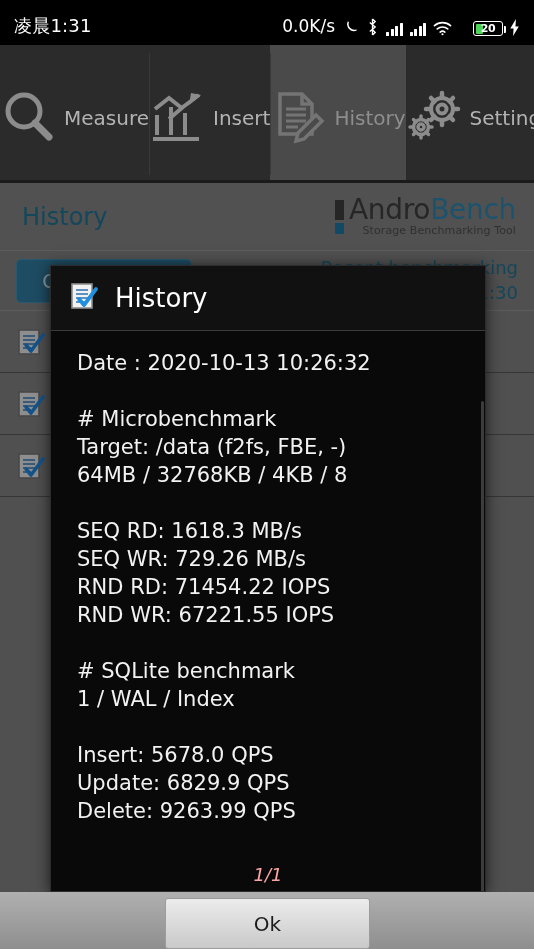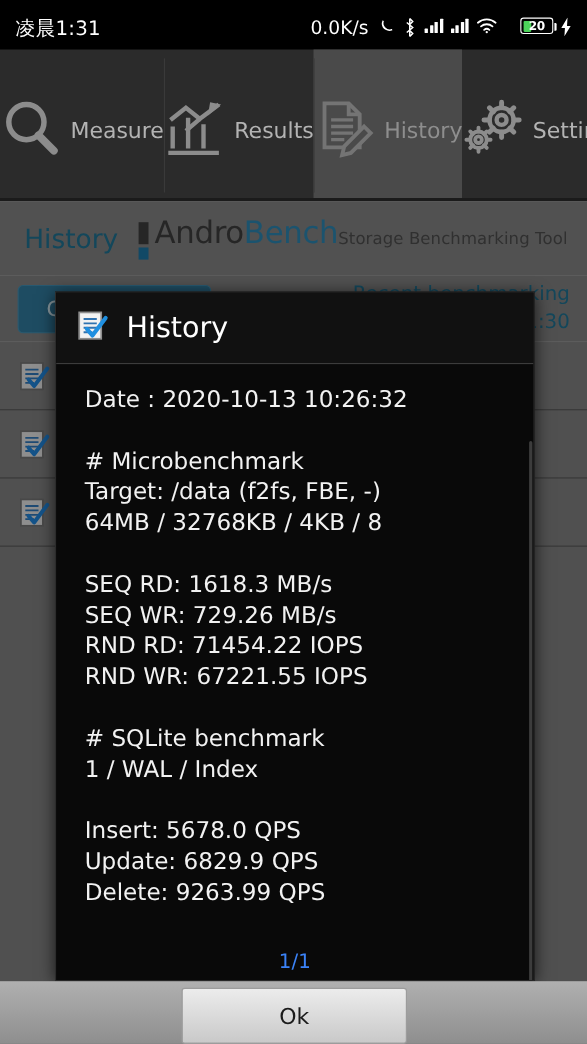--- a/index.html
+++ b/index.html
@@ -21,21 +21,21 @@
     position: absolute; top: 0; left: 0;
     width: 534px; height: 52px;
     background: #000;
     display: flex; align-items: center;
     padding: 0 14px;
     color: #fff;
   }
   #status-time { font-size: 18px; letter-spacing: .2px; }
   #status-right {
     margin-left: auto;
-    display: flex; align-items: flex-start; gap: 7px;
+    display: flex; align-items: flex-end; gap: 7px;
     font-size: 17px;
   }
   .si { display: inline-flex; align-items: center; justify-content: center; }
   .bars { display: inline-flex; align-items: flex-end; gap: 1.5px; height: 14px; }
   .bars i { display:block; width: 3px; background:#fff; border-radius: .5px; }
   .bars i:nth-child(1){height:4px}.bars i:nth-child(2){height:7px}
   .bars i:nth-child(3){height:10px}.bars i:nth-child(4){height:13px}
   .batt {
     position: relative; width: 30px; height: 15px;
     border: 1.6px solid #fff; border-radius: 3px;
@@ -99,25 +99,25 @@
   #page-title {
     margin-left: 22px; font-size: 24px; color: #1d6c8a;
   }
   #logo {
     margin-left: auto; margin-right: 18px;
     display: flex; align-items: flex-start; gap: 5px;
   }
   #logo-mark { display:flex; flex-direction:column; gap:3px; padding-top:4px; }
   #logo-mark .b1 { width:9px; height:20px; background:#3b3b3b; }
   #logo-mark .b2 { width:9px; height:11px; background:#1b6f9c; }
-  #logo-text { display:flex; flex-direction:row; }
+  #logo-text { display:flex; flex-direction:column; }
   #logo-top { font-size: 28px; line-height: 1.02; letter-spacing: -.3px; }
   #logo-top .andro { color:#3b3b3b; }
   #logo-top .bench { color:#2a7fa8; }
-  #logo-sub { font-size:15px; color:#4a4a4a; letter-spacing:.1px; align-self:flex-end; }
+  #logo-sub { font-size:11px; color:#4a4a4a; letter-spacing:.1px; align-self:flex-end; }
 
   #page-body { position: relative; }
   #toolrow {
     position: relative; height: 60px;
     display: flex; align-items: center;
     padding: 0 16px;
     border-bottom: 1px solid #8c8c8c;
   }
   #clear-btn {
     width: 176px; height: 44px;
@@ -170,21 +170,21 @@
     position: relative;
     padding: 18px 0 0 26px;
     overflow: hidden;
   }
   #dlg-text {
     color: #f2f2f2; font-size: 21px; line-height: 28px;
     white-space: pre-wrap;
   }
   #dlg-page {
     position: absolute; left: 0; right: 0; bottom: 6px;
-    text-align: center; color: #3b82f6; font-size: 18px;
+    text-align: center; color: #fca5a5; font-size: 18px; font-style: italic;
   }
   #dlg-scroll {
     position: absolute; right: 1px; top: 70px;
     width: 3px; height: 500px; background: #3c3c3c; border-radius: 2px;
   }
 
   
   #footer {
     position: absolute; left: 0; bottom: 0;
     width: 534px; height: 57px;
@@ -266,21 +266,21 @@
         <svg width="58" height="58" viewBox="0 0 58 58">
           <g fill="none" stroke="#8c8c8c" stroke-width="4">
             <path d="M6 20 L20 9 L34 20"></path>
             <path d="M8 46V26M22 46V18M36 46V24"></path>
             <path d="M4 50h46"></path>
             <path d="M20 30 L34 18 L50 6"></path>
           </g>
           <path d="M52 4l-2 12 12-10z" fill="#8c8c8c" transform="translate(-10,0)"></path>
         </svg>
       </span>
-      <span class="tab-label">Results</span>
+      <span class="tab-label">Insert</span>
     </div>
 
     <div class="tab active">
       <span class="tab-icon">
         <svg width="58" height="58" viewBox="0 0 58 58">
           <path d="M10 5h22l10 10v30H10z" fill="none" stroke="#747474" stroke-width="3.5"></path>
           <path d="M32 5v10h10" fill="none" stroke="#747474" stroke-width="3.5"></path>
           <g stroke="#747474" stroke-width="3">
               <path d="M16 20h20M16 26h20M16 32h20M16 38h12"></path>
             </g>

